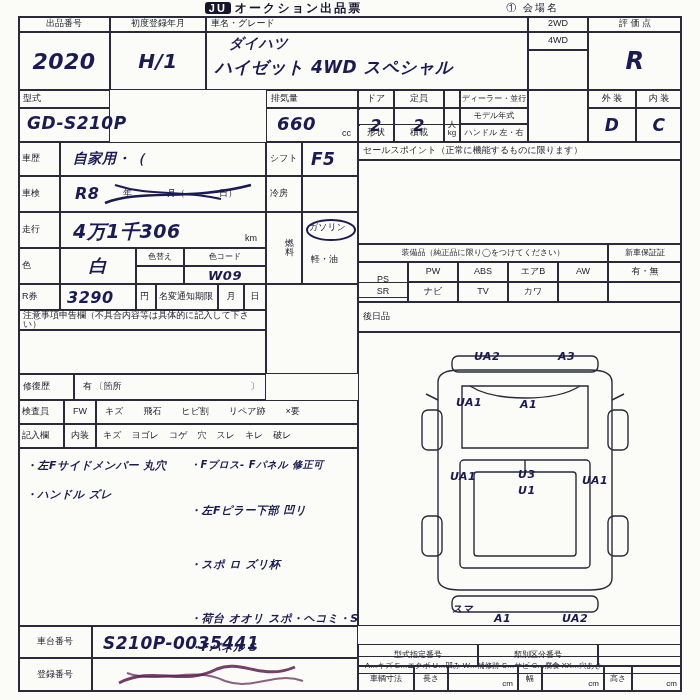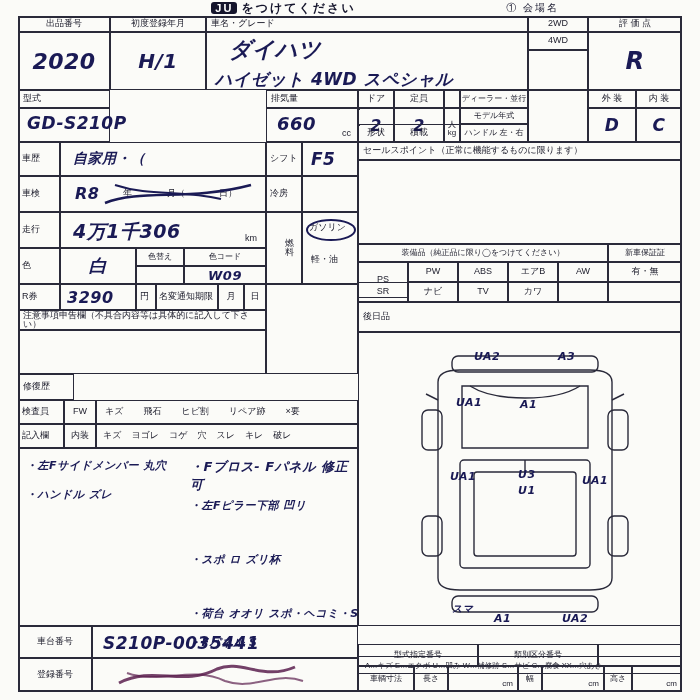--- a/index.html
+++ b/index.html
@@ -42,21 +42,21 @@
   svg { display:block; }
   .smallcap{font-size:7.5px;}
 </style>
 </head>
 <body>
 
 <div class="sheet">
 
   <div class="hdr">
     <span class="blob">JU</span>
-    <span>をつけてください</span>
+    <span>オークション出品票</span>
     <span class="right">① 会場名</span>
   </div>
 
   <div class="bx" style="left:18px; top:16px; width:664px; height:676px; border-width:2px;"></div>
 
   <div class="bx lbl ctr" style="left:18px; top:16px; width:92px; height:16px;">
       <span>出品番号</span>
     </div>
   <div class="bx lbl ctr" style="left:110px; top:16px; width:96px; height:16px;">
       <span>初度登録年月</span>
@@ -73,21 +73,21 @@
 
   <div class="bx ctr" style="left:18px; top:32px; width:92px; height:58px;">
     <span class="hand" style="font-size:22px;">2020</span>
   </div>
 
   <div class="bx ctr" style="left:110px; top:32px; width:96px; height:58px;">
     <span class="hand" style="font-size:20px;">H/1</span>
   </div>
 
   <div class="bx" style="left:206px; top:32px; width:322px; height:58px;">
-    <div class="hand" style="font-size:22px; padding:2px 0 0 22px;">ダイハツ</div>
+    <div class="hand" style="font-size:14px; padding:2px 0 0 22px;">ダイハツ</div>
     <div class="hand" style="font-size:17px; padding:3px 0 0 8px;">ハイゼット 4WD スペシャル</div>
   </div>
 
   <div class="bx lbl ctr" style="left:528px; top:32px; width:60px; height:18px;">
       <span>4WD</span>
     </div>
   <div class="bx" style="left:528px; top:50px; width:60px; height:40px;"></div>
 
   <div class="bx ctr" style="left:588px; top:32px; width:94px; height:58px;">
     <span class="hand" style="font-size:24px;">R</span>
@@ -230,20 +230,25 @@
     </div>
 
   <div class="bx lbl lft" style="left:18px; top:310px; width:248px; height:20px; padding-left:4px;">
       <span>注意事項申告欄（不具合内容等は具体的に記入して下さい）</span>
     </div>
   <div class="bx" style="left:18px; top:330px; width:248px; height:44px;"></div>
 
   <div class="bx lbl lft" style="left:18px; top:374px; width:56px; height:26px; padding-left:4px;">
       <span>修復歴</span>
     </div>
+  <div class="bx lbl lft" style="left:74px; top:374px; width:192px; height:26px; padding-left:8px;">
+    <span>有 〔箇所</span>
+    <span style="flex:1"></span>
+    <span style="padding-right:6px;">〕</span>
+  </div>
 
   <div class="bx lbl lft" style="left:266px; top:142px; width:36px; height:34px; padding-left:3px;">
       <span>シフト</span>
     </div>
   <div class="bx lft" style="left:302px; top:142px; width:56px; height:34px;">
       <span class="hand" style="font-size:17px; padding-left:8px;">F5</span>
     </div>
   <div class="bx lbl lft" style="left:266px; top:176px; width:36px; height:36px; padding-left:3px;">
       <span>冷房</span>
     </div>
@@ -340,21 +345,21 @@
     <span style="padding-left:10px;">キレ</span>
     <span style="padding-left:10px;">破レ</span>
   </div>
 
   <div class="bx" style="left:18px; top:448px; width:340px; height:178px;"></div>
   <div style="position:absolute; left:26px; top:458px; width:160px;">
     <div class="hand" style="font-size:11px; margin-bottom:14px;">・左Fサイドメンバー 丸穴</div>
     <div class="hand" style="font-size:11px; margin-bottom:14px;">・ハンドル ズレ</div>
   </div>
   <div style="position:absolute; left:190px; top:458px; width:170px;">
-    <div class="hand" style="font-size:13px; margin-bottom:4px;">・Fブロス- Fパネル 修正可</div>
+    <div class="hand" style="font-size:10px; margin-bottom:31px;">・Fブロス- Fパネル 修正可</div>
     <div class="hand" style="font-size:11px; margin-bottom:14px;">・左Fピラー下部 凹リ</div>
     <div class="hand" style="font-size:11px; margin-bottom:14px; min-height:11px;"></div>
     <div class="hand" style="font-size:11px; margin-bottom:14px;">・スポ ロ ズリ杯</div>
     <div class="hand" style="font-size:11px; margin-bottom:14px; min-height:11px;"></div>
     <div class="hand" style="font-size:11px; margin-bottom:14px;">・荷台 オオリ スポ・ヘコミ・S</div>
     <div class="hand" style="font-size:11px;">・Fパネル S</div>
   </div>
 
   <svg class="diag" style="left:400px; top:340px;" width="250" height="286" viewBox="0 0 250 286">
     <g stroke="#2a2a3a" stroke-width="1.4" fill="none">

